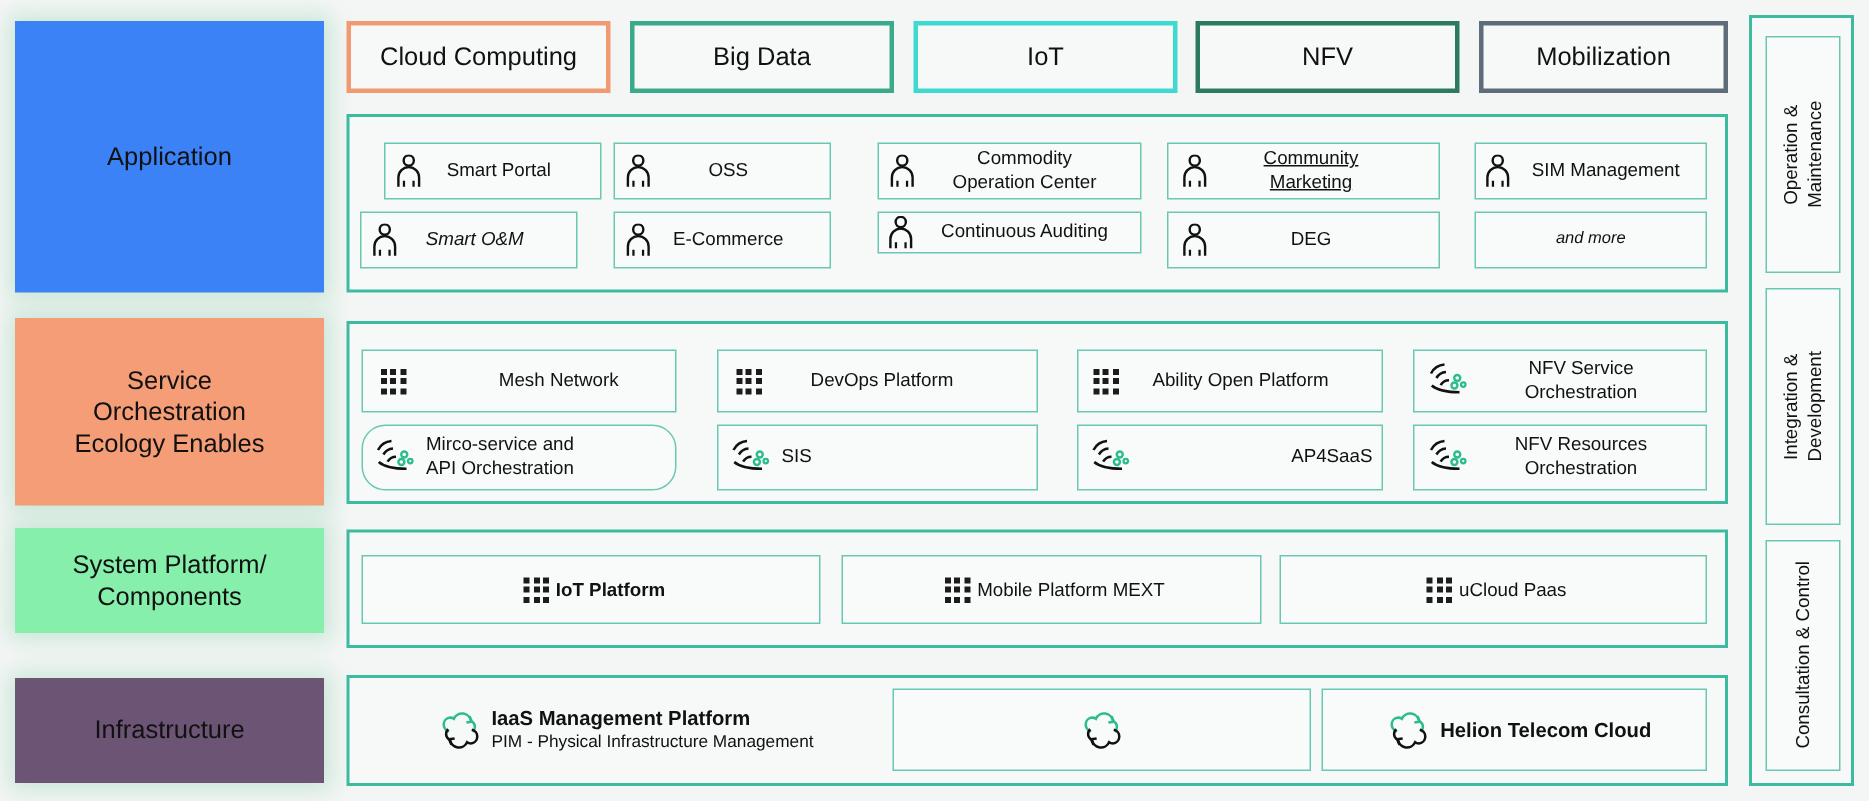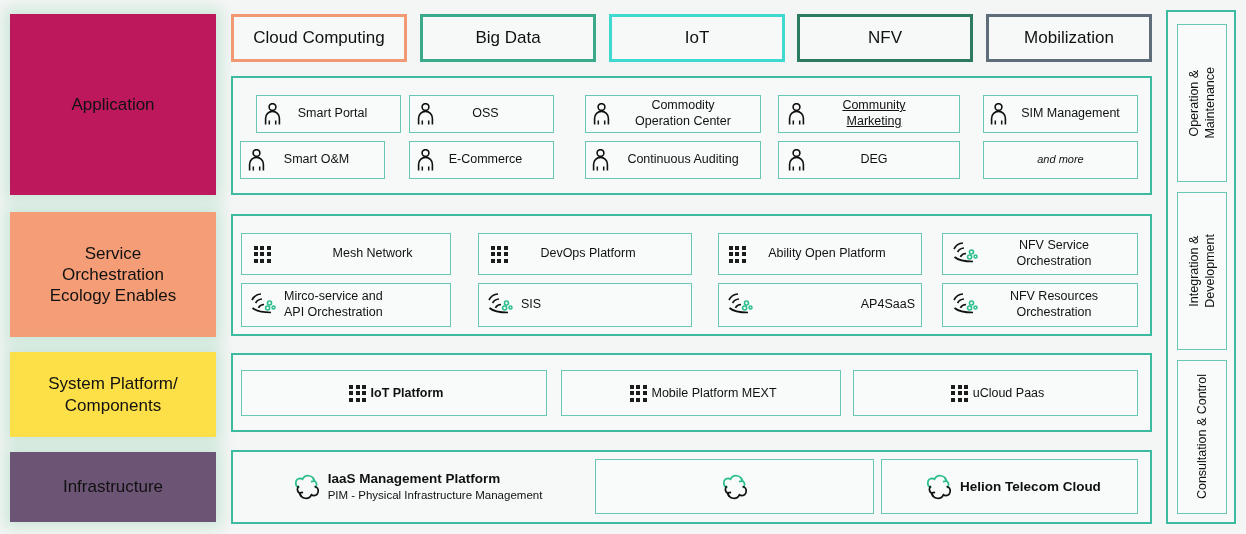--- a/index.html
+++ b/index.html
@@ -13,23 +13,23 @@
   .stage{position:relative;width:1246px;height:534px;}
 
   
   .layer-label{
     position:absolute;left:10px;
     display:flex;align-items:center;justify-content:center;
     text-align:center;line-height:1.25;
     font-size:17px;color:#111;
     box-shadow:0 0 14px 5px rgba(150,210,180,.45);
   }
-  .ll-app{top:14px;width:206px;height:181px;background:#be185d;}
+  .ll-app{top:14px;width:206px;height:181px;background:#3b82f6;}
   .ll-svc{top:212px;width:206px;height:125px;background:#f59d76;}
-  .ll-sys{top:352px;width:206px;height:85px;background:#fde047;}
+  .ll-sys{top:352px;width:206px;height:70px;background:#86efac;}
   .ll-inf{top:452px;width:206px;height:70px;background:#6c5475;}
 
   
   .panel{
     position:absolute;
     background:#f7f9f8;
     border:2px solid #3dbba0;
     box-sizing:border-box;
   }
 
@@ -168,21 +168,21 @@
     <span class="ico" style="width:20px;margin-left:4px">
       <svg width="17" height="22" viewBox="0 0 17 22">
           <circle cx="8.5" cy="4" r="3.4" fill="none" stroke="#111" stroke-width="1.6"></circle>
           <path d="M1.6 21.5v-6.2a6.9 6.9 0 0 1 13.8 0v6.2" fill="none" stroke="#111" stroke-width="1.6"></path>
           <path d="M5.3 17.5v4M11.7 17.5v4" stroke="#111" stroke-width="1.5"></path>
         </svg>
     </span>
     <span class="lbl" style="white-space:pre-line;padding-right:4px">SIM Management</span>
   </div>
 
-  <div class="card left-ico" style="left:240px;top:141px;width:145px;height:38px;">
+  <div class="card left-ico" style="left:240px;top:141px;width:145px;height:38px;font-style:italic;">
     <span class="ico" style="width:30px">
       <svg width="17" height="22" viewBox="0 0 17 22">
           <circle cx="8.5" cy="4" r="3.4" fill="none" stroke="#111" stroke-width="1.6"></circle>
           <path d="M1.6 21.5v-6.2a6.9 6.9 0 0 1 13.8 0v6.2" fill="none" stroke="#111" stroke-width="1.6"></path>
           <path d="M5.3 17.5v4M11.7 17.5v4" stroke="#111" stroke-width="1.5"></path>
         </svg>
     </span>
     <span class="lbl" style="white-space:pre-line;padding-right:22px">Smart O&amp;M</span>
   </div>
 
@@ -190,21 +190,21 @@
     <span class="ico" style="width:30px">
       <svg width="17" height="22" viewBox="0 0 17 22">
           <circle cx="8.5" cy="4" r="3.4" fill="none" stroke="#111" stroke-width="1.6"></circle>
           <path d="M1.6 21.5v-6.2a6.9 6.9 0 0 1 13.8 0v6.2" fill="none" stroke="#111" stroke-width="1.6"></path>
           <path d="M5.3 17.5v4M11.7 17.5v4" stroke="#111" stroke-width="1.5"></path>
         </svg>
     </span>
     <span class="lbl" style="white-space:pre-line;padding-right:22px">E-Commerce</span>
   </div>
 
-  <div class="card left-ico" style="left:585px;top:141px;width:176px;height:38px;">
+  <div class="card left-ico" style="left:585px;top:141px;width:176px;height:28px;">
     <span class="ico" style="width:20px;margin-left:4px">
       <svg width="17" height="22" viewBox="0 0 17 22">
           <circle cx="8.5" cy="4" r="3.4" fill="none" stroke="#111" stroke-width="1.6"></circle>
           <path d="M1.6 21.5v-6.2a6.9 6.9 0 0 1 13.8 0v6.2" fill="none" stroke="#111" stroke-width="1.6"></path>
           <path d="M5.3 17.5v4M11.7 17.5v4" stroke="#111" stroke-width="1.5"></path>
         </svg>
     </span>
     <span class="lbl" style="white-space:pre-line;padding-right:4px">Continuous Auditing</span>
   </div>
 
@@ -285,21 +285,21 @@
           <path d="M22 20.5C17 20.5 8 20 3.5 16" fill="none" stroke="#111" stroke-width="1.7"></path>
           <circle cx="20.5" cy="11" r="2" fill="none" stroke="#2bbd8e" stroke-width="1.6"></circle>
           <circle cx="18.6" cy="16" r="2" fill="none" stroke="#2bbd8e" stroke-width="1.6"></circle>
           <circle cx="24.5" cy="15.4" r="1.5" fill="none" stroke="#2bbd8e" stroke-width="1.5"></circle>
         </svg>
     </span>
     <span class="lbl" style="white-space:pre-line;padding-right:16px">NFV Service
 Orchestration</span>
   </div>
 
-  <div class="card left-ico" style="left:241px;top:283px;width:210px;height:44px;">
+  <div class="card left-ico" style="left:241px;top:283px;width:210px;height:44px;border-radius:16px;">
     <span class="ico" style="width:42px">
       <svg width="28" height="26" viewBox="0 0 28 26">
           <path d="M12 2a11 11 0 0 0-9 6" fill="none" stroke="#111" stroke-width="1.7"></path>
           <path d="M13 7a8 8 0 0 0-6.4 4" fill="none" stroke="#111" stroke-width="1.7"></path>
           <path d="M15 12.5a6.5 6.5 0 0 0-5.6 3.3" fill="none" stroke="#111" stroke-width="1.7"></path>
           <path d="M22 20.5C17 20.5 8 20 3.5 16" fill="none" stroke="#111" stroke-width="1.7"></path>
           <circle cx="20.5" cy="11" r="2" fill="none" stroke="#2bbd8e" stroke-width="1.6"></circle>
           <circle cx="18.6" cy="16" r="2" fill="none" stroke="#2bbd8e" stroke-width="1.6"></circle>
           <circle cx="24.5" cy="15.4" r="1.5" fill="none" stroke="#2bbd8e" stroke-width="1.5"></circle>
         </svg>

